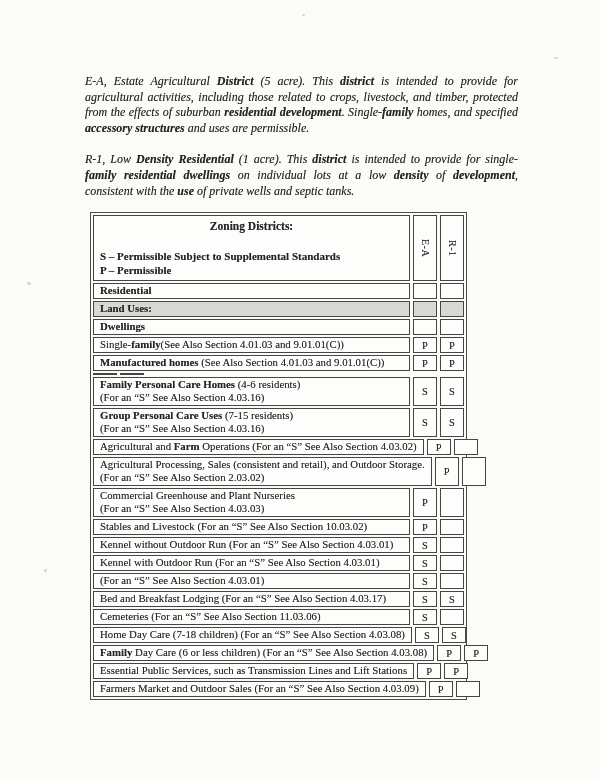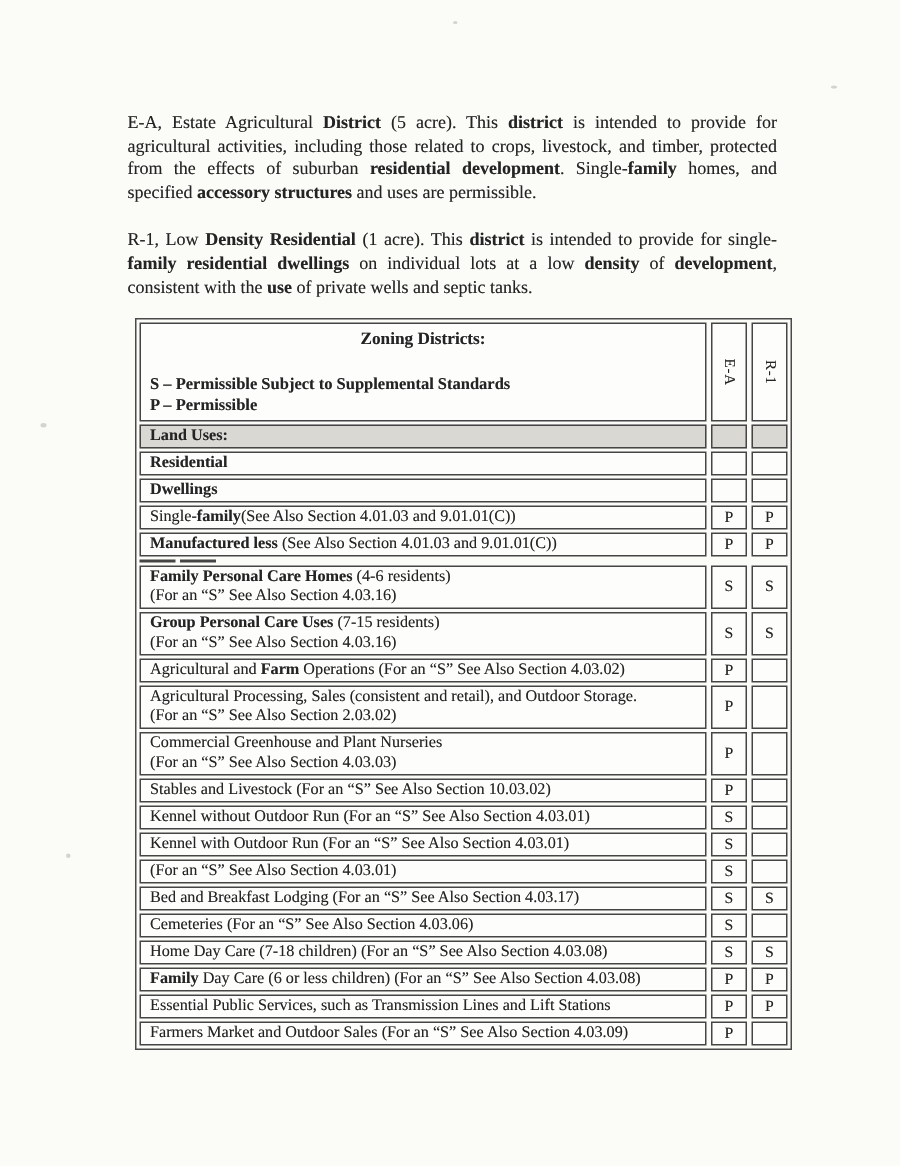--- a/index.html
+++ b/index.html
@@ -7,26 +7,26 @@
     position:relative;
     width:600px; height:777px;
     background:#fbfbf8;
     font-family:"Liberation Serif","DejaVu Serif",serif;
     color:#242424;
     overflow:hidden;
     text-shadow:0 0 .4px rgba(40,40,40,.45);
   }
   
   .paragraphs { position:absolute; left:85px; top:74px; width:433px; }
-  .paragraphs p { margin:0 0 16px 0; font-size:12px; line-height:15.6px; text-align:justify; }
+  .paragraphs p { margin:0 0 16px 0; font-size:12px; line-height:15.6px; text-align:justify;font-style:italic; }
   .b { font-weight:bold; }
 
   
   .ztable {
-    position:absolute; left:90px; top:212px; width:438px;
+    position:absolute; left:90px; top:212px; width:377px;
     box-sizing:border-box;
     border:1px solid #4a4a4a;
     padding:2px;
     background:#fbfbf8;
   }
   .t-row { display:flex; gap:3px; margin-top:2px; }
   .t-row.t-header { margin-top:0; }
   .t-cell {
     border:1px solid #454545;
     background:#fdfdfb;
@@ -70,51 +70,51 @@
         <div class="zd-title">Zoning Districts:</div>
         <div class="legend">
           <div>S – Permissible Subject to Supplemental Standards</div>
           <div>P – Permissible</div>
         </div>
       </div>
       <div class="t-cell t-val t-vert">E-A</div>
       <div class="t-cell t-val t-vert">R-1</div>
     </div>
     <div id="table-rows">
+        <div class="t-row section">
+          <div class="t-cell t-label">
+            <div class="t-line"><span class="b">Residential</span></div>
+          </div>
+          <div class="t-cell t-val"></div>
+          <div class="t-cell t-val"></div>
+        </div>
         <div class="t-row shaded">
           <div class="t-cell t-label">
             <div class="t-line"><span class="b">Land Uses:</span></div>
           </div>
           <div class="t-cell t-val"></div>
           <div class="t-cell t-val"></div>
         </div>
         <div class="t-row section">
           <div class="t-cell t-label">
-            <div class="t-line"><span class="b">Residential</span></div>
-          </div>
-          <div class="t-cell t-val"></div>
-          <div class="t-cell t-val"></div>
-        </div>
-        <div class="t-row section">
-          <div class="t-cell t-label">
             <div class="t-line"><span class="b">Dwellings</span></div>
           </div>
           <div class="t-cell t-val"></div>
           <div class="t-cell t-val"></div>
         </div>
         <div class="t-row data">
           <div class="t-cell t-label">
             <div class="t-line"><span>Single-</span><span class="b">family</span><span>(See Also Section 4.01.03 and 9.01.01(C))</span></div>
           </div>
           <div class="t-cell t-val">P</div>
           <div class="t-cell t-val">P</div>
         </div>
         <div class="t-row data">
           <div class="t-cell t-label">
-            <div class="t-line"><span class="b">Manufactured less</span><span> (See Also Section 4.01.03 and 9.01.01(C))</span></div>
+            <div class="t-line"><span class="b">Manufactured homes</span><span> (See Also Section 4.01.03 and 9.01.01(C))</span></div>
           </div>
           <div class="t-cell t-val">P</div>
           <div class="t-cell t-val">P</div>
         </div>
         <div class="t-row section">
           <div class="t-cell t-val"></div>
           <div class="t-cell t-val"></div>
         </div>
         <div class="t-row data">
           <div class="t-cell t-label">
@@ -185,21 +185,21 @@
         </div>
         <div class="t-row data">
           <div class="t-cell t-label">
             <div class="t-line"><span>Bed and Breakfast Lodging (For an “S” See Also Section 4.03.17)</span></div>
           </div>
           <div class="t-cell t-val">S</div>
           <div class="t-cell t-val">S</div>
         </div>
         <div class="t-row data">
           <div class="t-cell t-label">
-            <div class="t-line"><span>Cemeteries (For an “S” See Also Section 4.03.06)</span></div>
+            <div class="t-line"><span>Cemeteries (For an “S” See Also Section 11.03.06)</span></div>
           </div>
           <div class="t-cell t-val">S</div>
           <div class="t-cell t-val"></div>
         </div>
         <div class="t-row data">
           <div class="t-cell t-label">
             <div class="t-line"><span>Home Day Care (7-18 children)  (For an “S” See Also Section 4.03.08)</span></div>
           </div>
           <div class="t-cell t-val">S</div>
           <div class="t-cell t-val">S</div>

